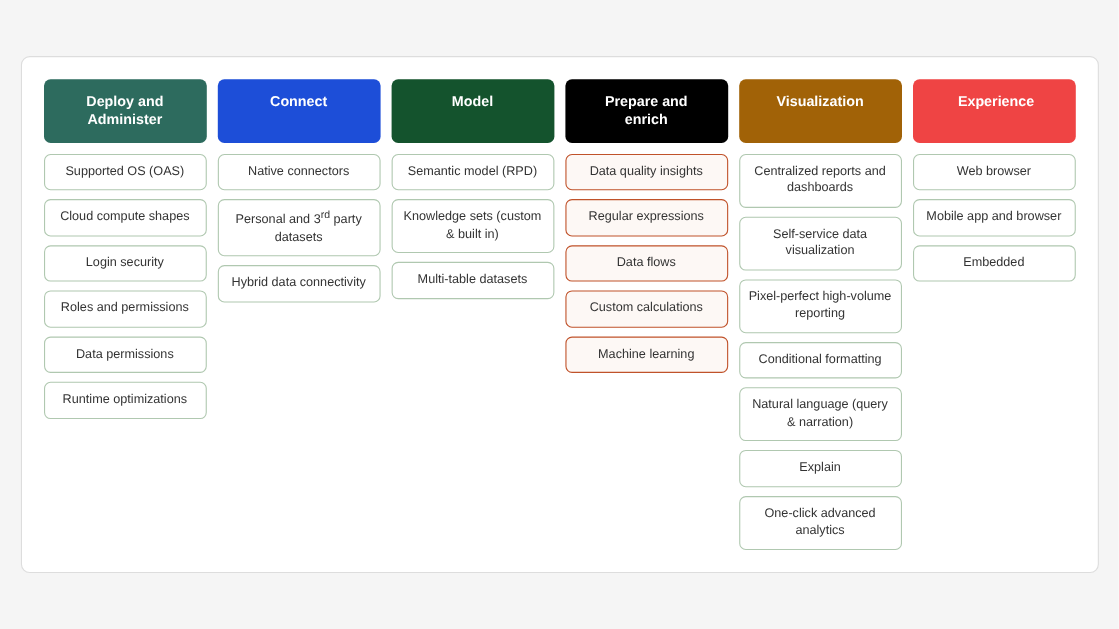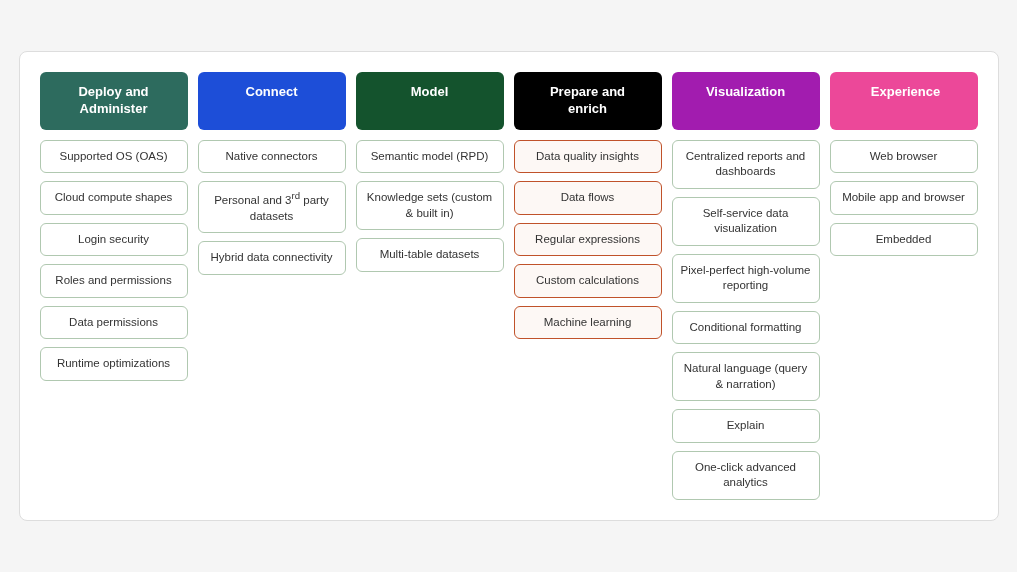--- a/index.html
+++ b/index.html
@@ -31,22 +31,22 @@
       font-size: 13px;
       text-align: center;
       padding: 12px 8px;
       border-radius: 6px;
       line-height: 1.3;
     }
     .col-header.deploy    { background: #2d6b5e; }
     .col-header.connect   { background: #1d4ed8; }
     .col-header.model     { background: #14532d; }
     .col-header.prepare   { background: #000000; }
-    .col-header.viz       { background: #a21caf; }
-    .col-header.experience{ background: #ec4899; padding-left: 12px; }
+    .col-header.viz       { background: #a16207; }
+    .col-header.experience{ background: #ef4444; padding-left: 12px; }
 
     .col-items {
       display: flex;
       flex-direction: column;
       gap: 8px;
     }
     .item-box {
       border: 1.5px solid #b0c8b0;
       border-radius: 6px;
       padding: 8px 6px;
@@ -90,22 +90,22 @@
     </div>
 
     <div class="col-items">
       <div class="item-box">Semantic model (RPD)</div>
       <div class="item-box">Knowledge sets (custom &amp; built in)</div>
       <div class="item-box">Multi-table datasets</div>
     </div>
 
     <div class="col-items">
       <div class="item-box prepare-col">Data quality insights</div>
+      <div class="item-box prepare-col">Regular expressions</div>
       <div class="item-box prepare-col">Data flows</div>
-      <div class="item-box prepare-col">Regular expressions</div>
       <div class="item-box prepare-col">Custom calculations</div>
       <div class="item-box prepare-col">Machine learning</div>
     </div>
 
     <div class="col-items">
       <div class="item-box">Centralized reports and dashboards</div>
       <div class="item-box">Self-service data visualization</div>
       <div class="item-box">Pixel-perfect high-volume reporting</div>
       <div class="item-box">Conditional formatting</div>
       <div class="item-box">Natural language (query &amp; narration)</div>

